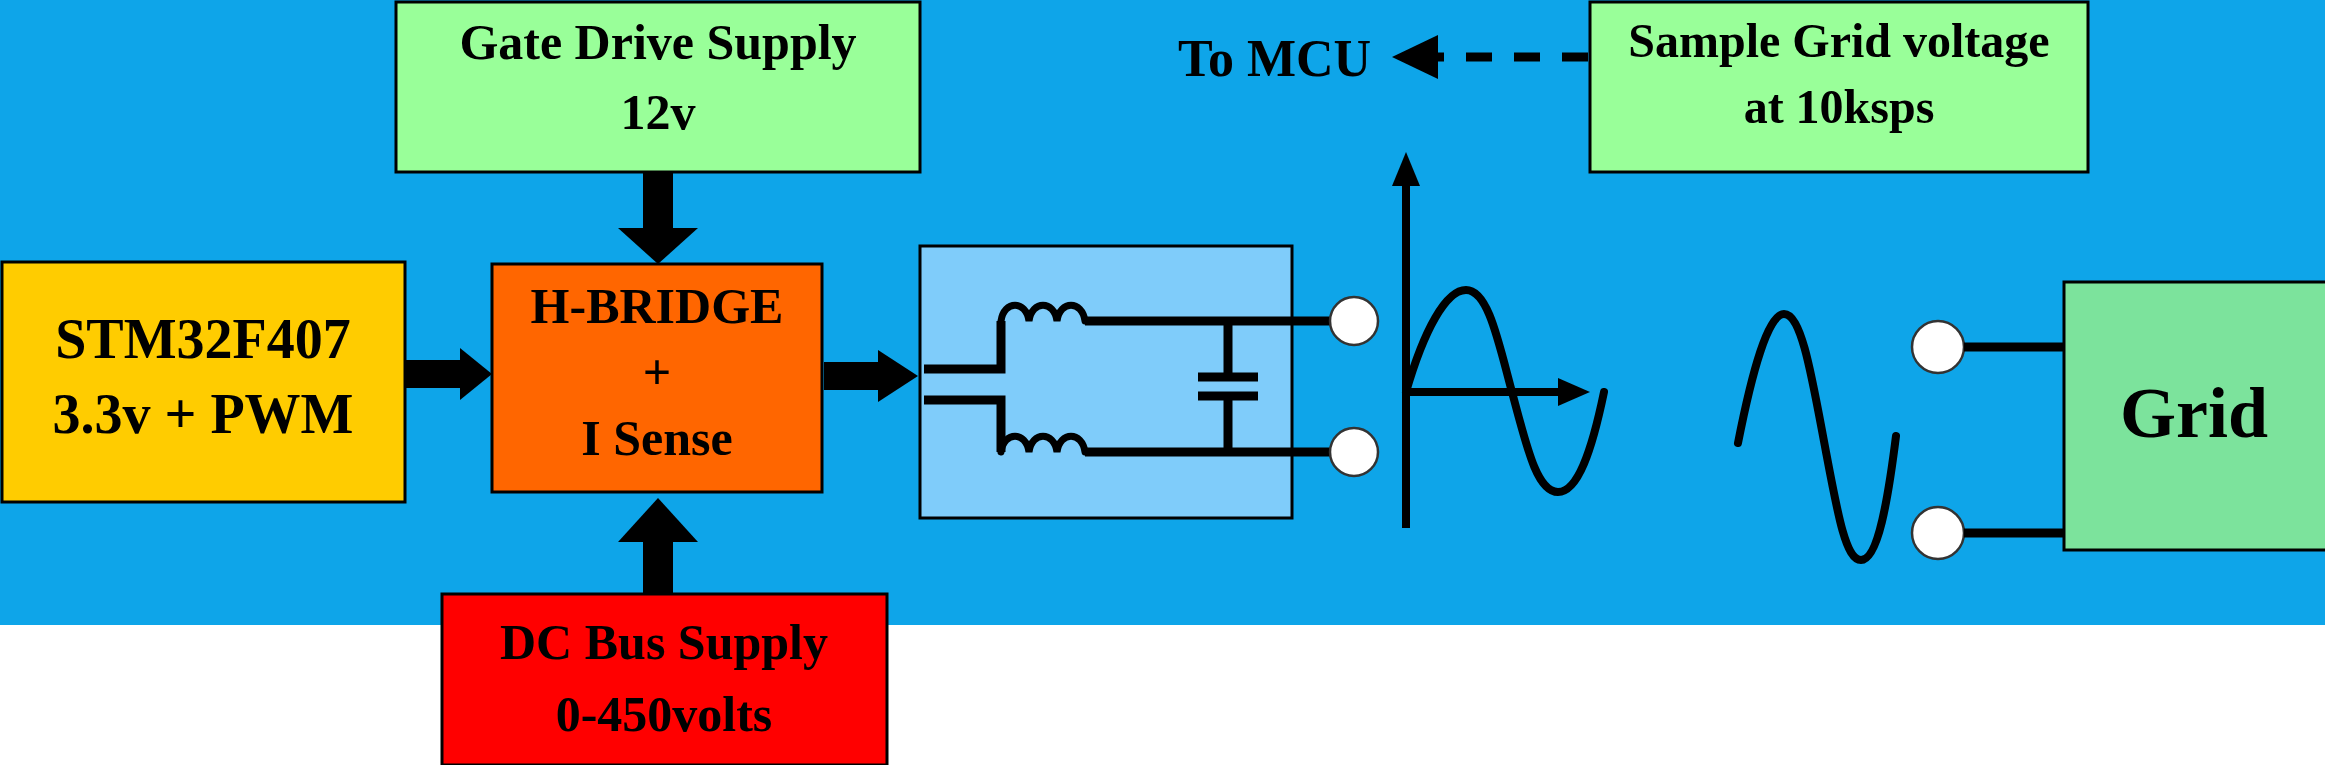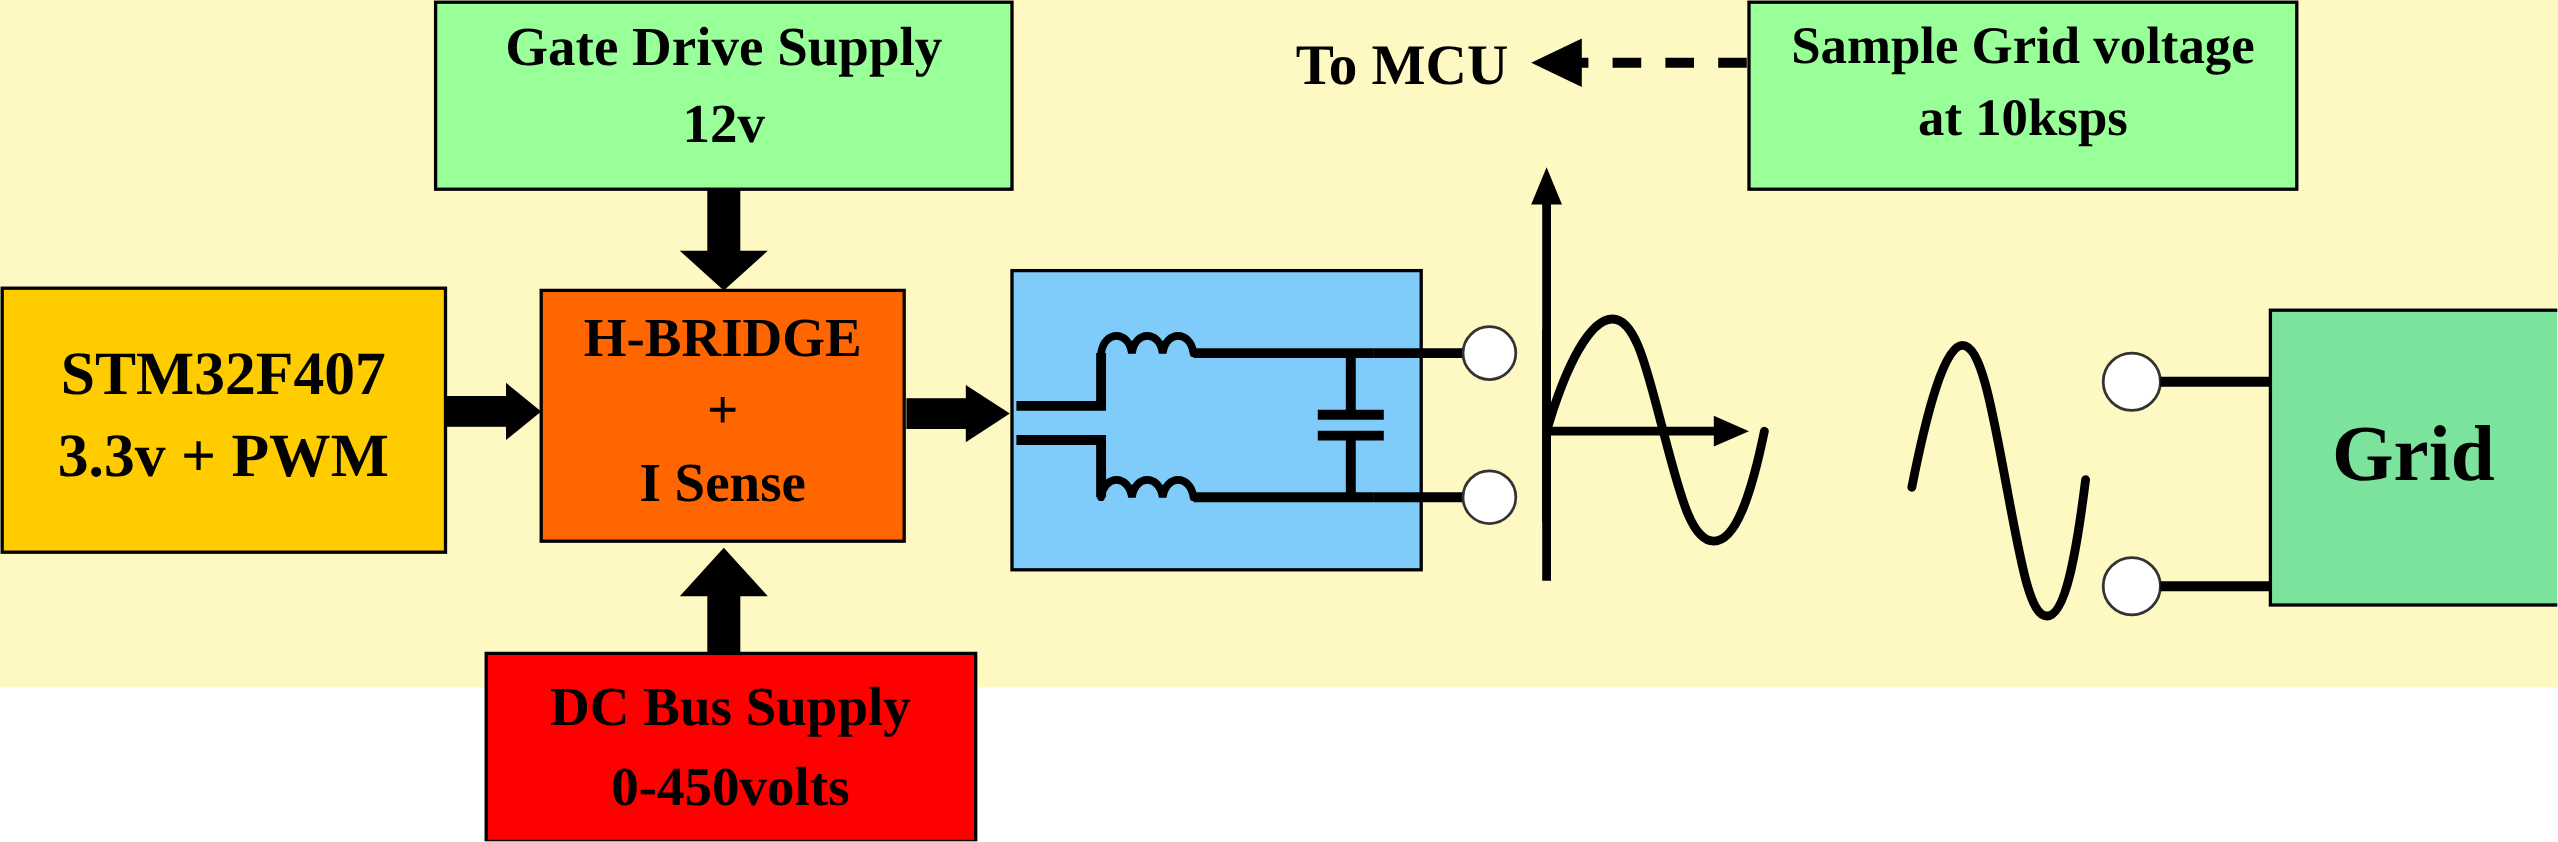--- a/index.html
+++ b/index.html
@@ -10,21 +10,21 @@
   body {
     width: 2325px;
     height: 765px;
     font-family: "Liberation Serif", "DejaVu Serif", serif;
     overflow: hidden;
   }
   #diagram-root {
     position: relative;
     width: 2325px;
     height: 625px;
-    background: #fef9c3;
+    background: #0ea5e9;
     text-decoration: underline;
   }
   svg.diagram-canvas {
     display: block;
     width: 2325px;
     height: 765px;
   }
   .block-rect {
     stroke: #000000;
     stroke-width: 3;

